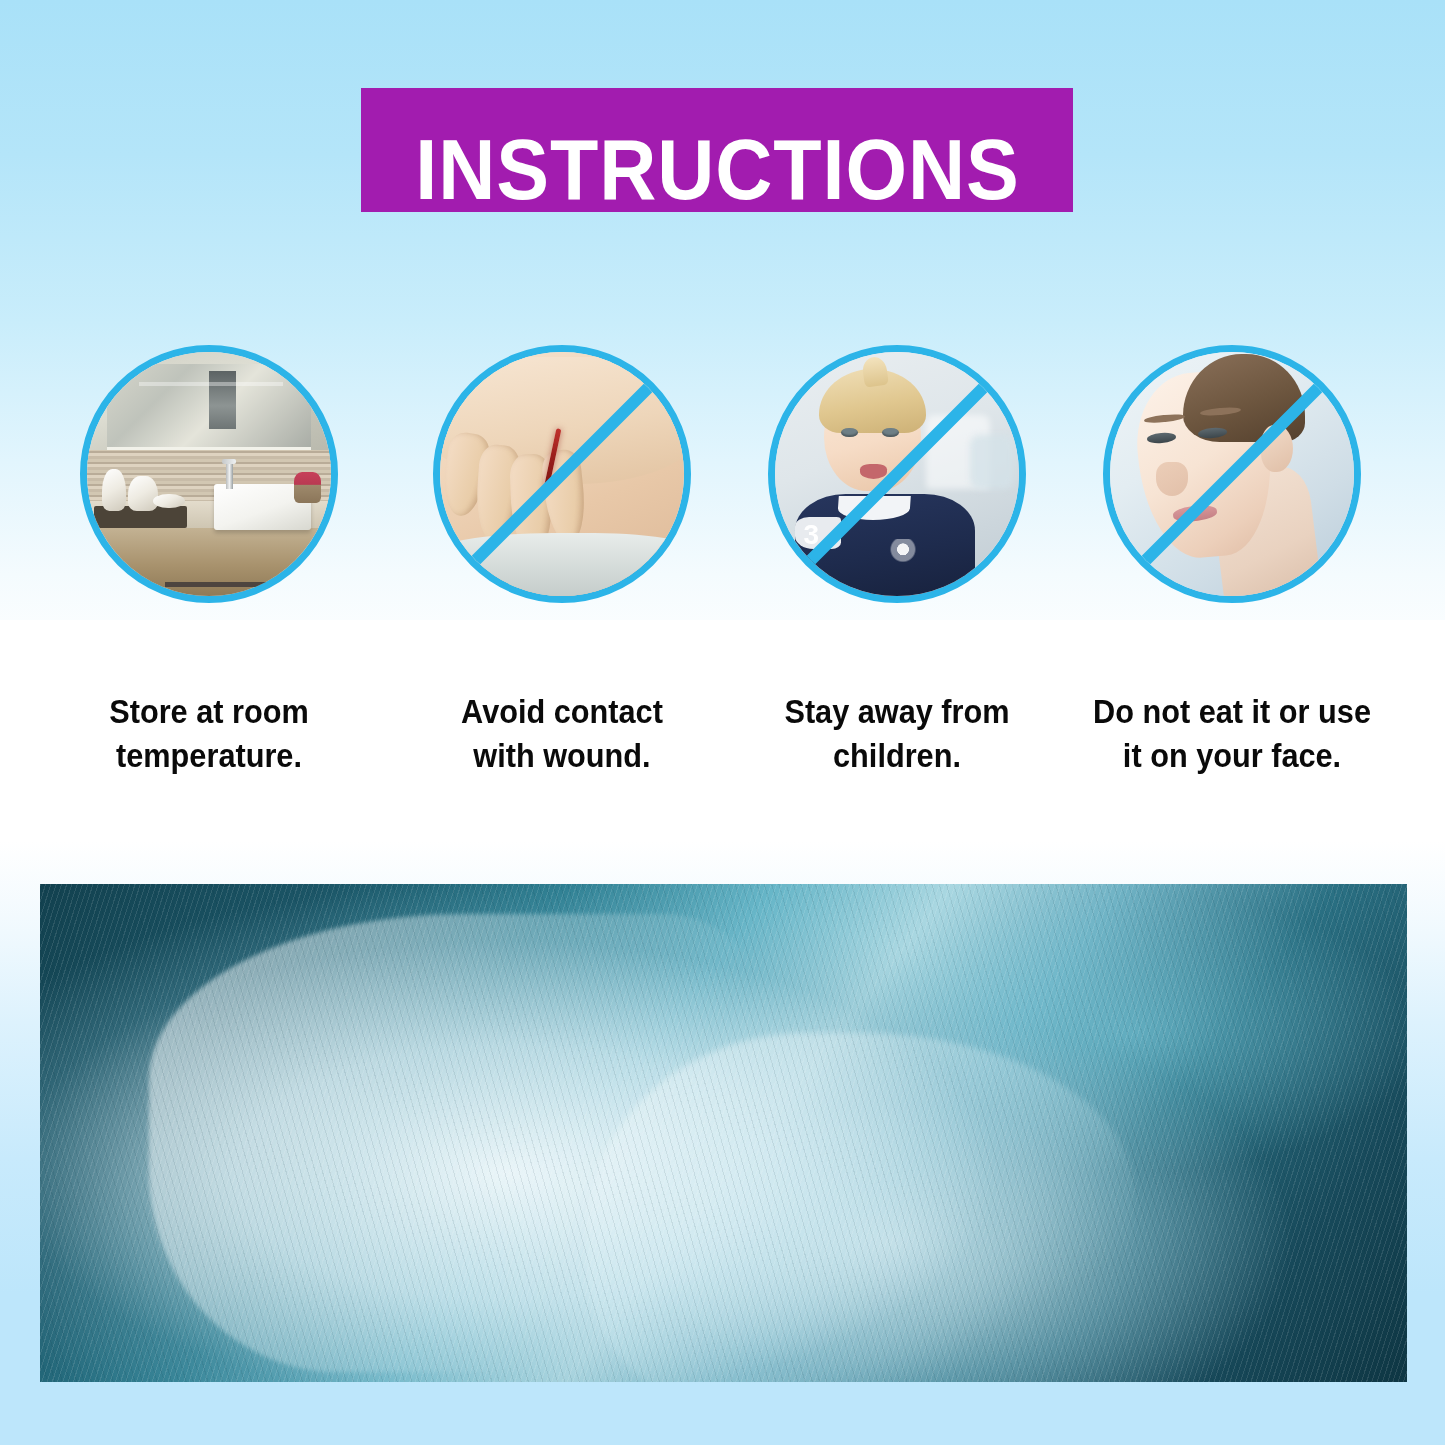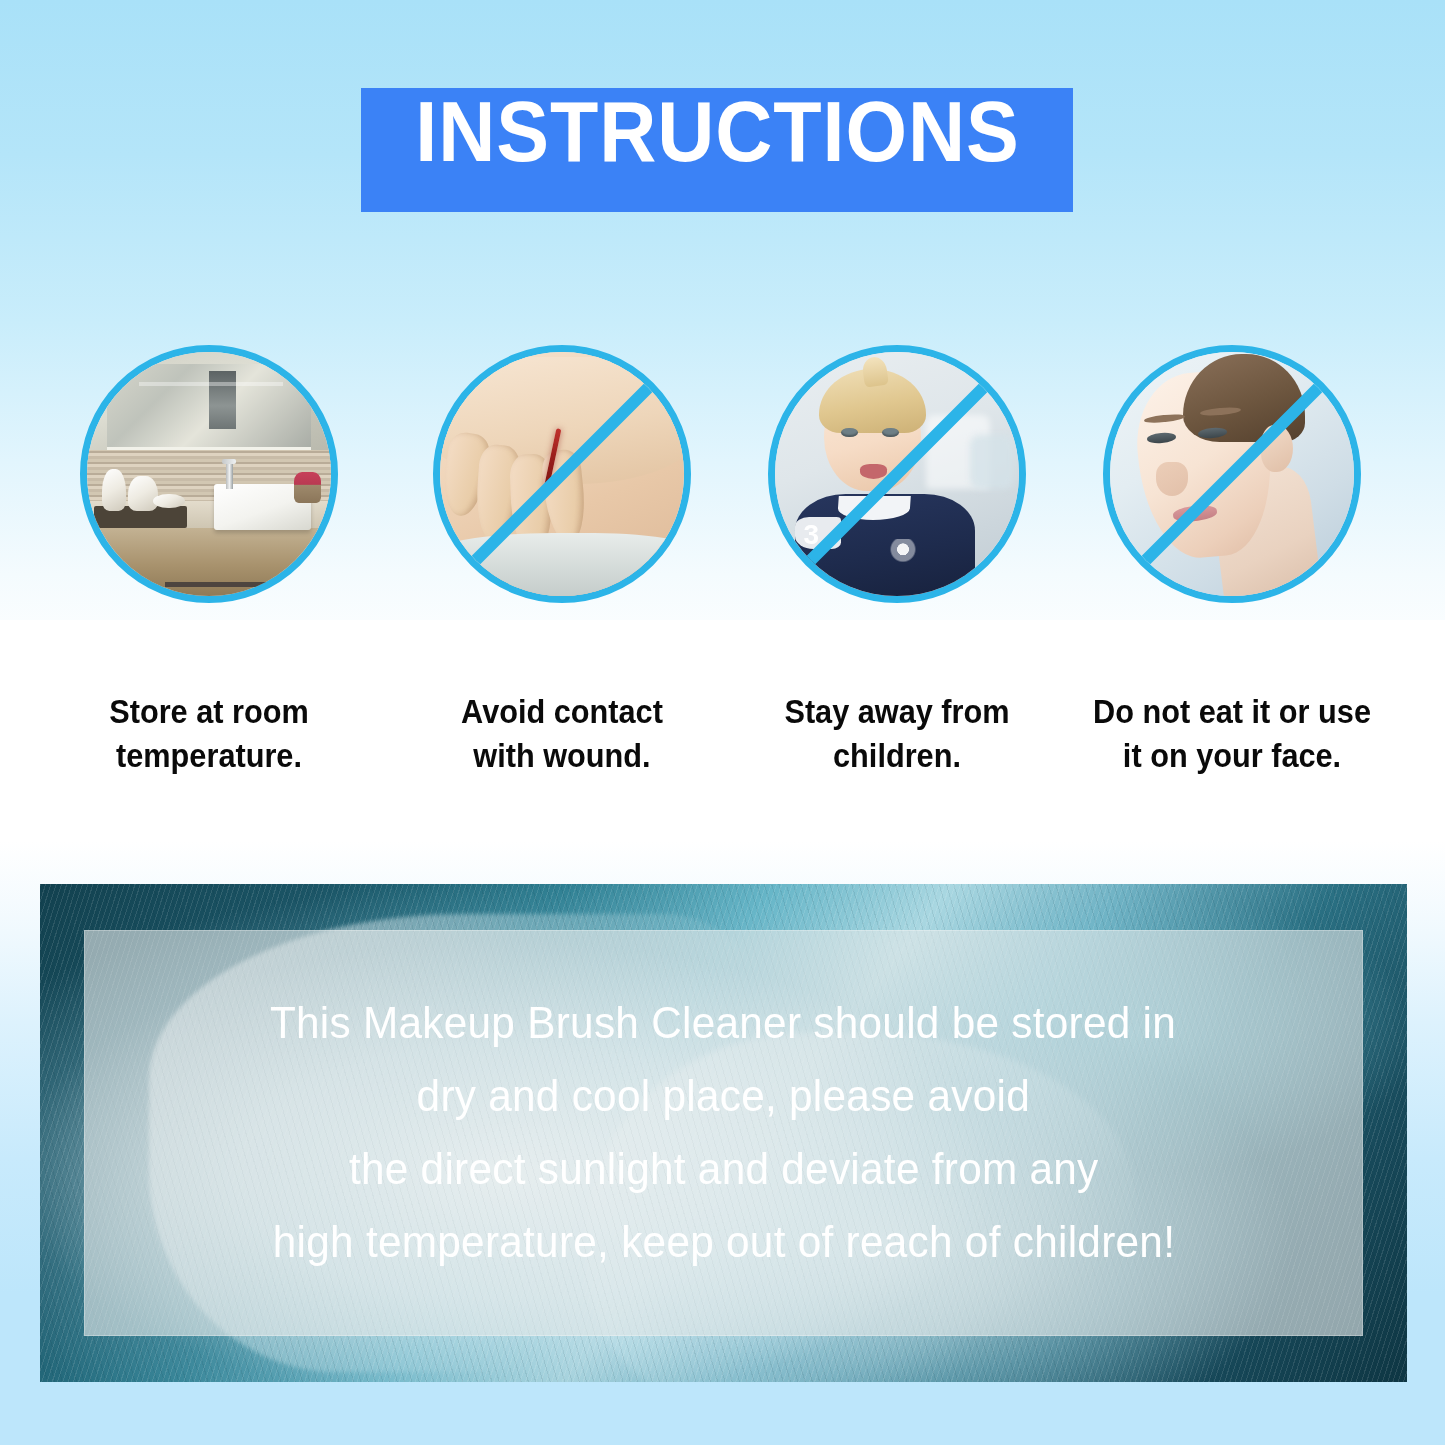--- a/index.html
+++ b/index.html
@@ -58,23 +58,23 @@
     background: #ffffff;
   }
 
   
   .title-banner {
     position: absolute;
     left: 361px;
     top: 88px;
     width: 712px;
     height: 124px;
-    background: #3b82f6;
+    background: #a21caf;
     display: flex;
-    align-items: flex-start;
+    align-items: flex-end;
     justify-content: center;
   }
   .title-text {
     color: #ffffff;
     font-family: "Liberation Sans Narrow", "Liberation Sans", sans-serif;
     font-size: 86px;
     font-weight: bold;
     letter-spacing: 1px;
     line-height: 1;
     transform: scaleX(0.92);
@@ -579,21 +579,15 @@
   <div class="caption p3">
     <div>Do not eat it or use</div>
     <div>it on your face.</div>
   </div>
 
   <div class="bottom-panel">
     <div class="panel-photo"></div>
     <div class="panel-brush-head"></div>
     <div class="panel-brush-head2"></div>
     <div class="panel-brush-streaks"></div>
-    <div class="panel-overlay">
-      <div class="panel-line">This Makeup Brush Cleaner should be stored in</div>
-      <div class="panel-line">dry and cool place, please avoid</div>
-      <div class="panel-line">the direct sunlight and deviate from any</div>
-      <div class="panel-line">high temperature, keep out of reach of children!</div>
-    </div>
   </div>
 
 </div>
 
 </body></html>

